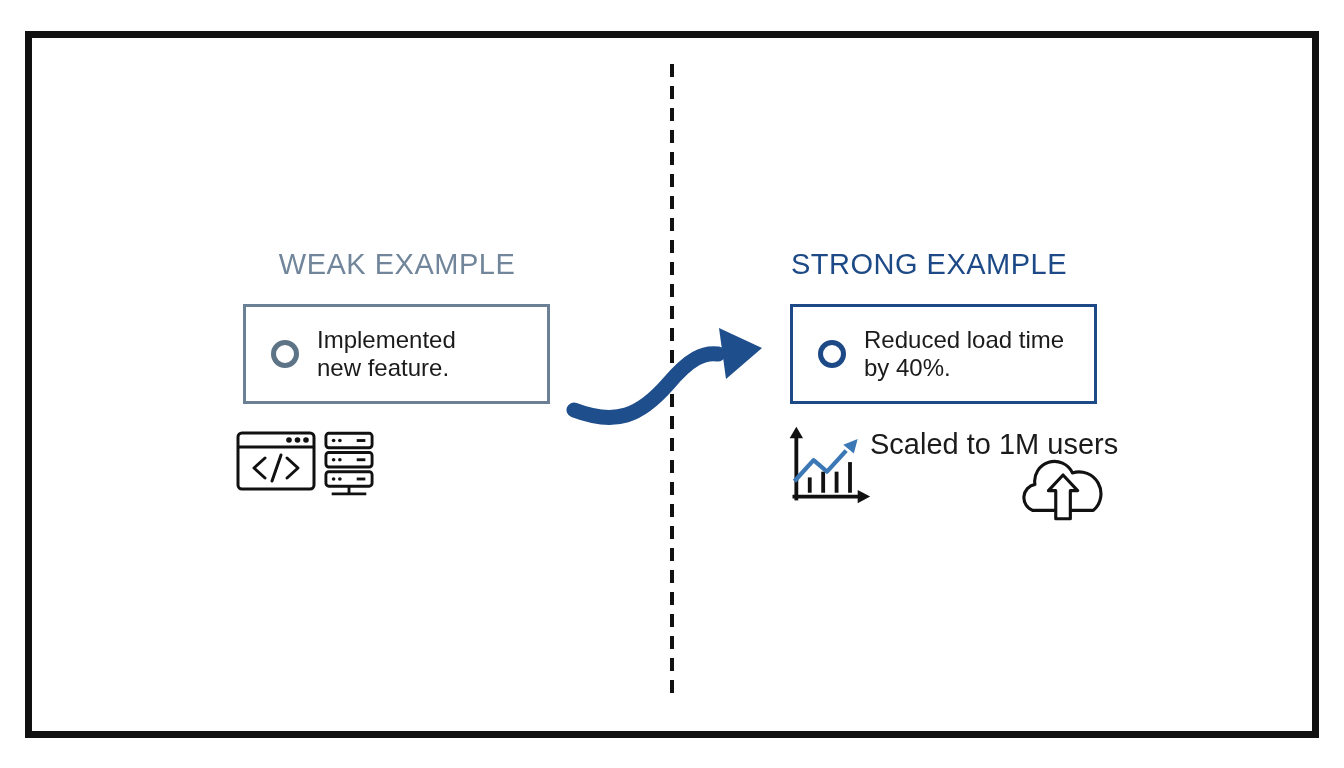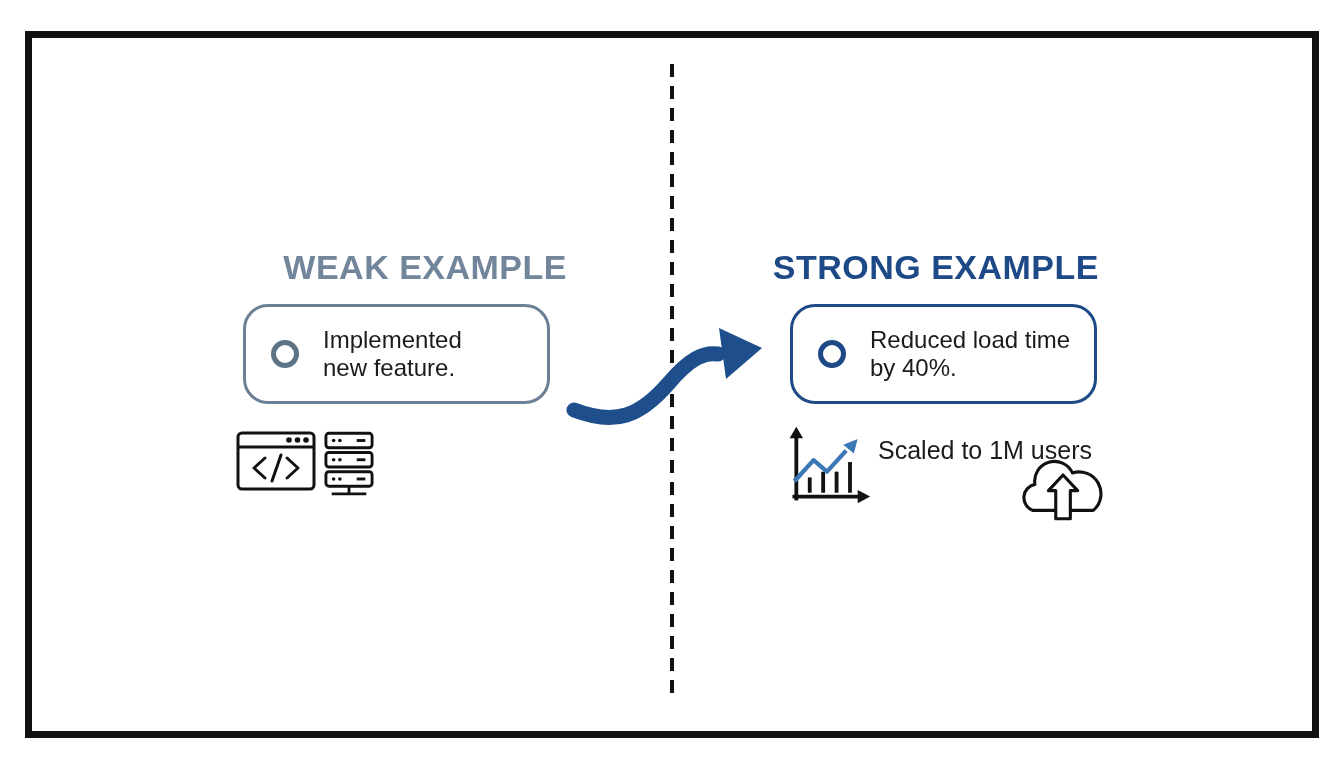--- a/index.html
+++ b/index.html
@@ -22,61 +22,60 @@
     position: absolute;
     left: 670px; top: 64px;
     width: 4px; height: 638px;
     background: repeating-linear-gradient(to bottom, #111111 0 13px, transparent 13px 22px);
   }
   .heading {
     position: absolute;
     top: 248px;
     width: 340px;
     margin: 0;
-    font-size: 34px;
-    font-weight: bold;
+    font-size: 29px;
+    font-weight: normal;
     letter-spacing: 0.5px;
-    text-align: right;
+    text-align: center;
     white-space: nowrap;
   }
   .heading.weak  { left: 227px; color: #72869B; }
   .heading.strong{ left: 759px; color: #1D4A87; }
   .example-box {
     position: absolute;
     top: 304px;
     width: 307px; height: 100px;
     box-sizing: border-box;
     display: flex;
     align-items: center;
-    gap: 24px;
+    gap: 18px;
     padding-left: 25px;
     background: #ffffff;
-    border-radius: 25px;
   }
   .example-box.weak   { left: 243px; border: 3px solid #6B8094; }
   .example-box.strong { left: 790px; border: 3px solid #1D4A87; }
   .ring {
     width: 18px; height: 18px;
     border-radius: 50%;
     flex: 0 0 auto;
   }
   .ring.weak   { border: 5px solid #5D7487; }
   .ring.strong { border: 5px solid #1D4A87; }
   .bullet-text {
     margin: 0;
     font-size: 24px;
     line-height: 28px;
     color: #1B1B1B;
     white-space: pre-line;
   }
   .caption {
     position: absolute;
     left: 866px; top: 424px;
-    margin: 12px;
-    font-size: 25px;
+    margin: 4px;
+    font-size: 29px;
     color: #1B1B1B;
     white-space: nowrap;
   }
   .icon { position: absolute; }
   .icon-code-window  { left: 236px; top: 431px; }
   .icon-server-stack { left: 324px; top: 431px; }
   .icon-growth-chart { left: 781px; top: 423px; }
   .icon-cloud-upload { left: 1012px; top: 452px; }
   .icon-s-arrow      { left: 566px; top: 322px; }
 </style>

